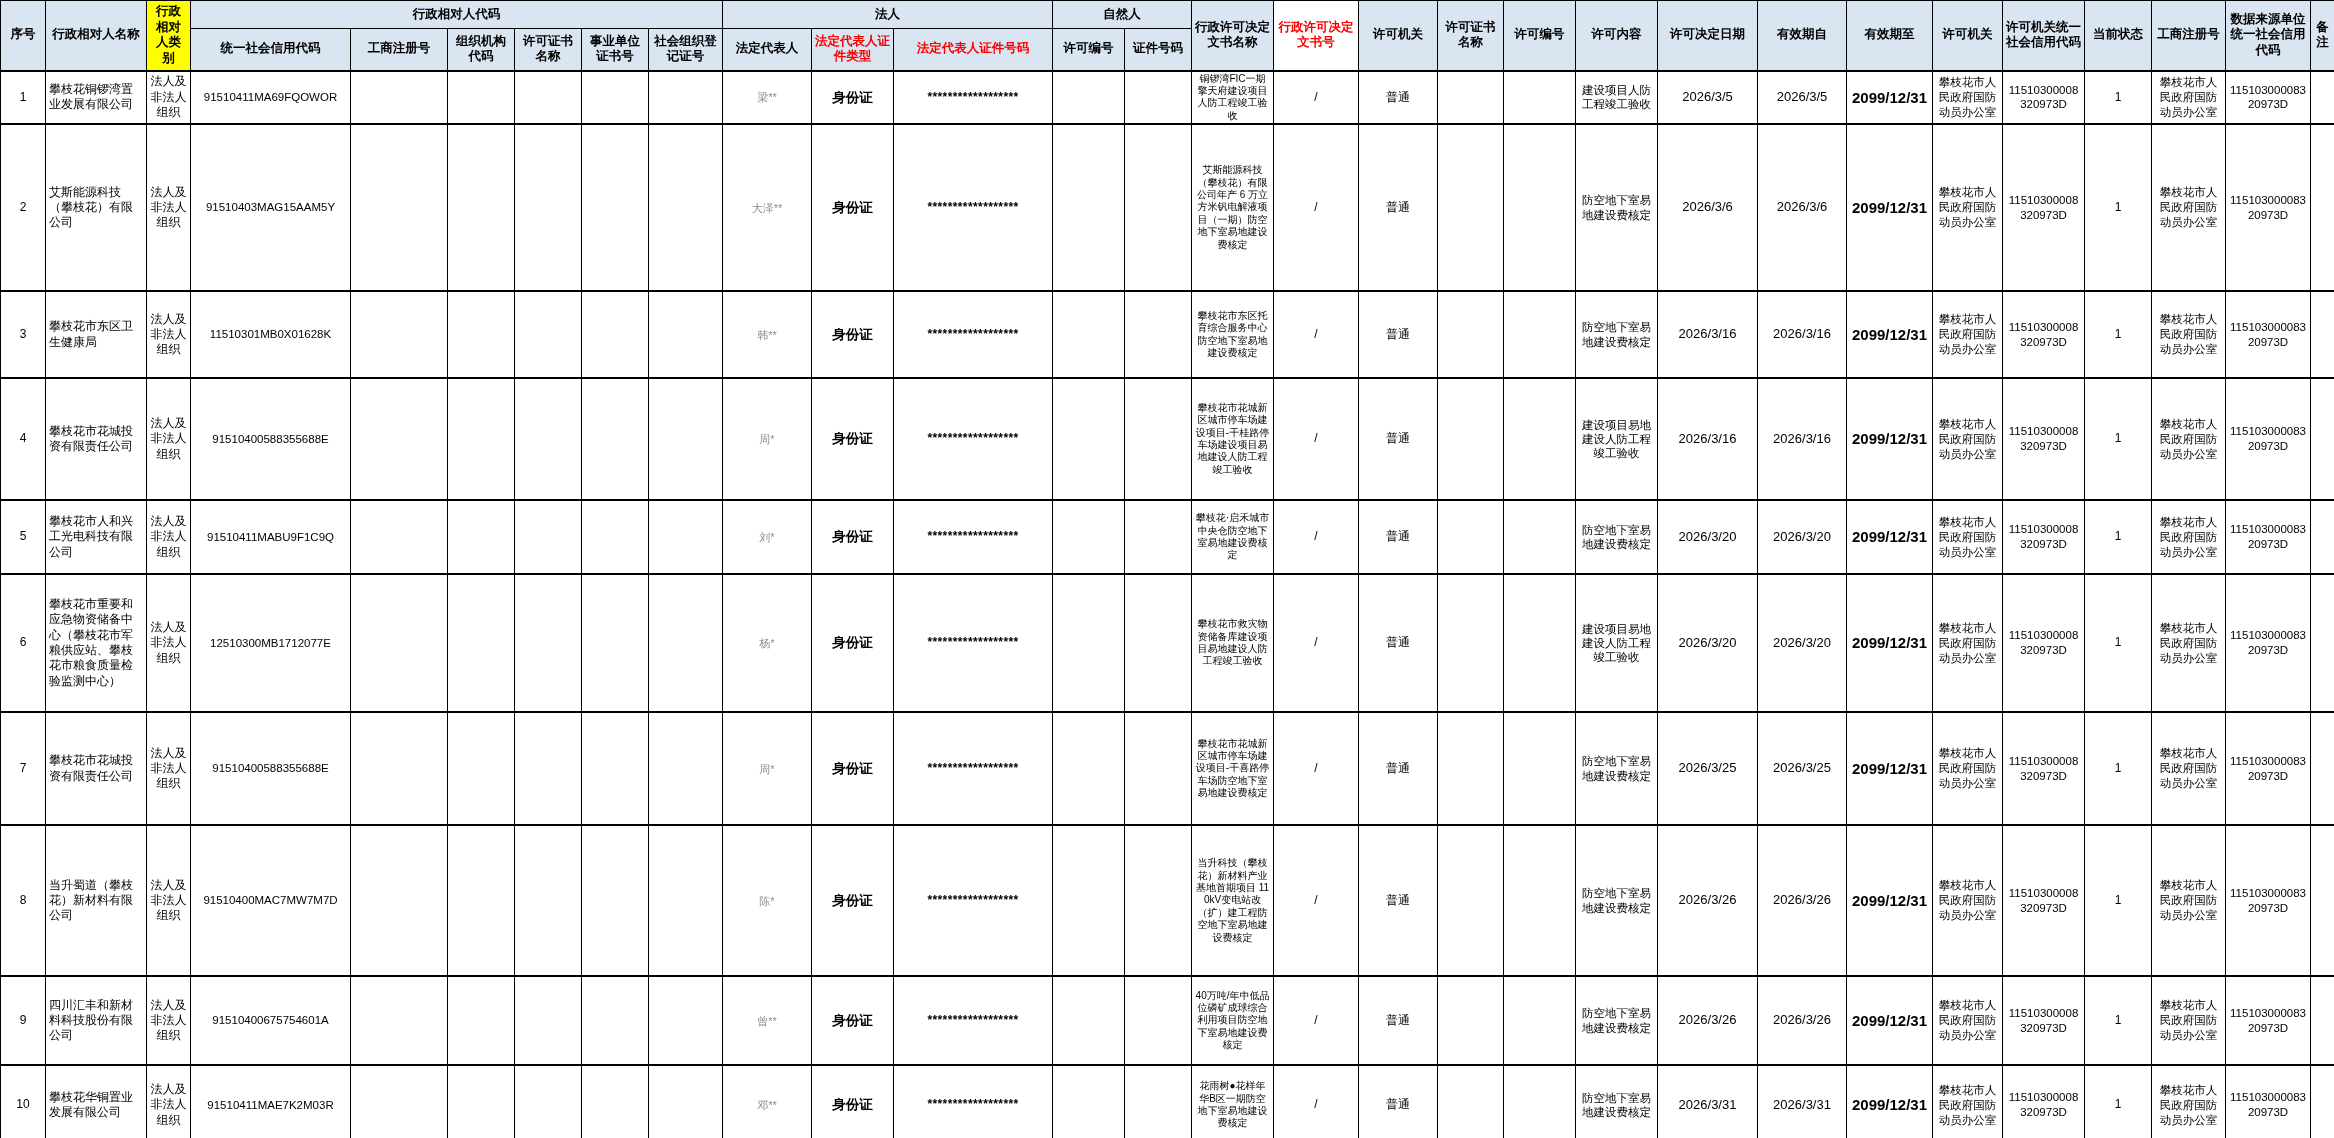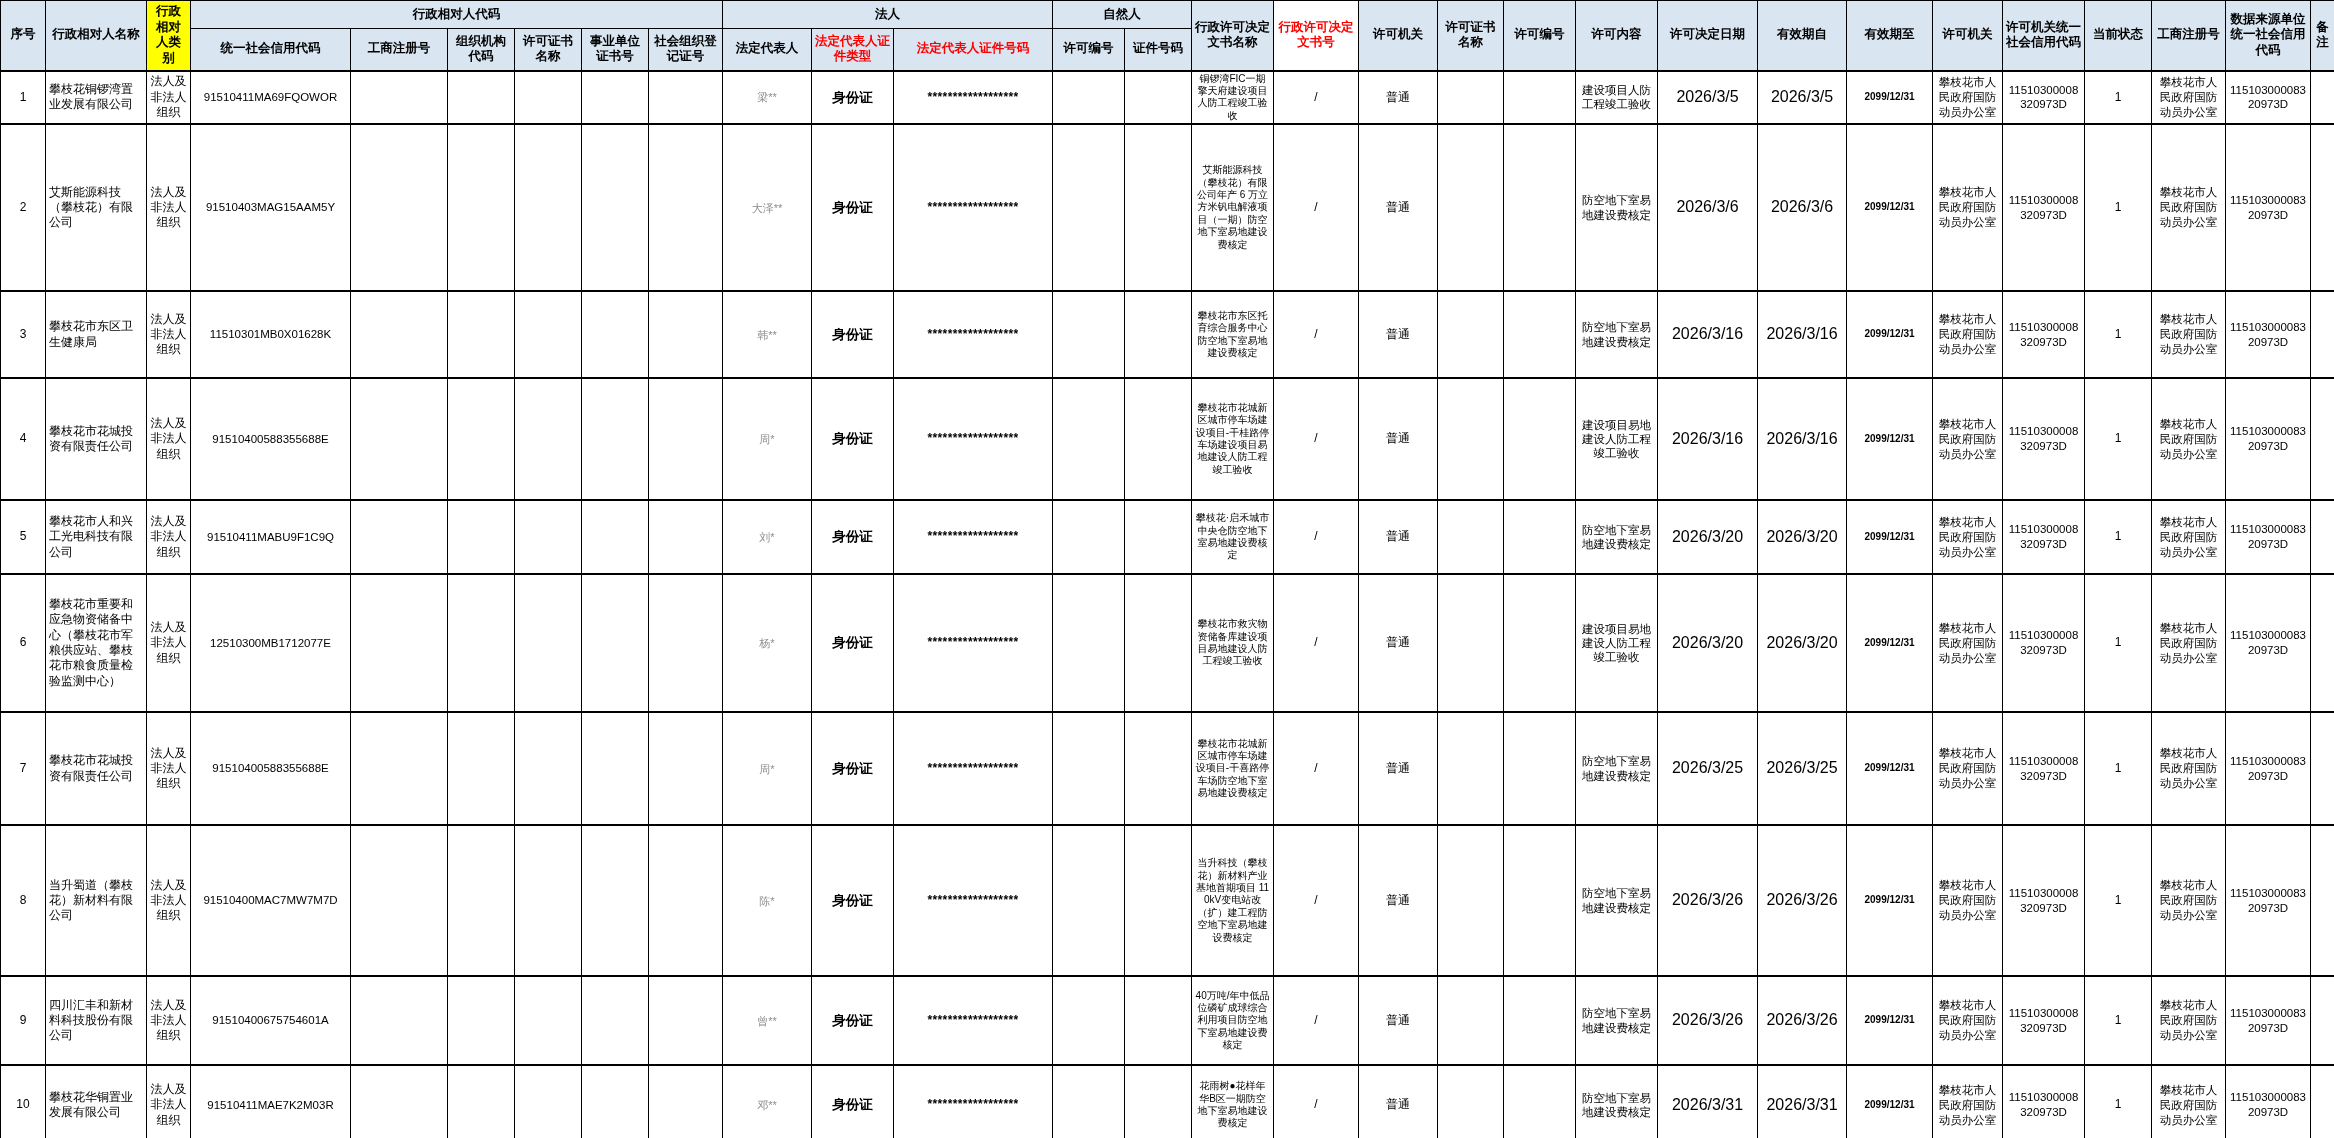--- a/index.html
+++ b/index.html
@@ -34,22 +34,22 @@
   .yellow-header{background:var(--highlight-yellow) !important;}
   .white-header{background:#ffffff !important;margin-top:24px;}
   .red-text{color:var(--header-red) !important;}
   .c-name{text-align:left;font-size:12px;}
   .c-doc{font-size:10px;line-height:1.24;}
   .c-content{font-size:11.5px;line-height:1.24;}
   .c-rep{color:var(--faint-text);font-size:11px;}
   .c-certtype{font-weight:bold;font-size:13.5px;}
   .c-certno{font-weight:bold;font-size:12px;letter-spacing:0.4px;}
   .c-code{font-size:11.5px;}
-  .c-date{font-size:16px;}
-  .c-validto{font-size:10px;font-weight:bold;}
+  .c-date{font-size:13px;}
+  .c-validto{font-size:15px;font-weight:bold;}
   .c-auth{font-size:11.5px;line-height:1.3;}
 </style>
 </head>
 <body>
 
 <div class="sheet">
   <table>
     <colgroup>
       <col style="width:45px">
         <col style="width:101px">

